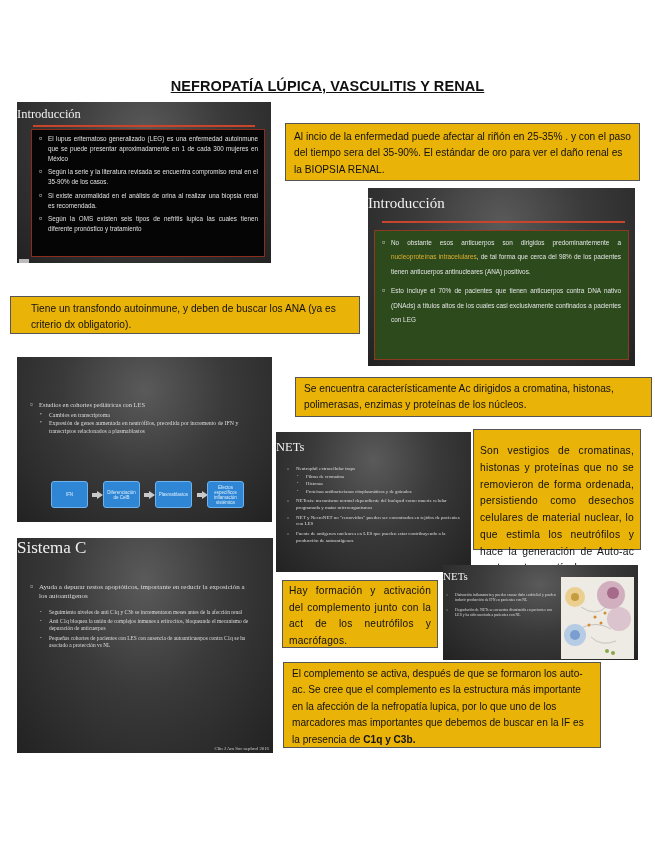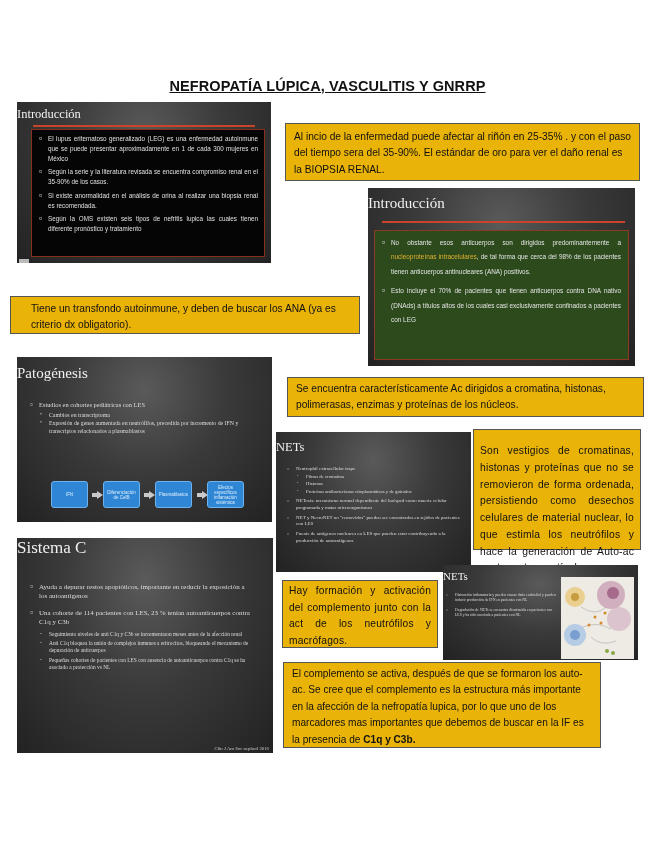--- a/index.html
+++ b/index.html
@@ -39,21 +39,21 @@
     position: absolute; background: #2e86d4; border: 1px solid #6fb3ee; border-radius: 3px;
     color: #dbeeff; font-size: 4.5px; text-align: center; display: flex; align-items: center; justify-content: center;
     padding: 1px;
   }
   .flow-arrow { position: absolute; width: 0; height: 0; border-top: 4px solid transparent; border-bottom: 4px solid transparent; border-left: 6px solid #c9c9c9; }
   .flow-arrow::before { content: ""; position: absolute; left: -11px; top: -2px; width: 5px; height: 4px; background: #c9c9c9; }
 </style>
 </head>
 <body>
 
-<div class="title">NEFROPATÍA LÚPICA, VASCULITIS Y GNRRP</div>
+<div class="title">NEFROPATÍA LÚPICA, VASCULITIS Y RENAL</div>
 
 <div class="slide slide-dark" style="left:17px; top:102px; width:254px; height:161px;">
   <h2 style="font-size:12.5px; margin-top:5px;">Introducción</h2>
   <div class="red-rule" style="left:16px; right:16px; top:23px;"></div>
   <div class="bullet-box" style="left:14px; right:6px; top:27px; bottom:6px; background:#050505; border:1px solid #8a2c1e; padding:4px 6px 4px 16px;">
     <ul class="bullets" style="font-size:6.3px; line-height:1.55; color:#e0e0e0; text-align:justify;">
       <li style="margin-bottom:4px;">El lupus eritematoso generalizado (LEG) es una enfermedad autoinmune que se puede presentar aproximadamente en 1 de cada 300 mujeres en México</li>
       <li style="margin-bottom:4px;">Según la serie y la literatura revisada se encuentra compromiso renal en el 35-90% de los casos.</li>
       <li style="margin-bottom:4px;">Si existe anormalidad en el análisis de orina al realizar una biopsia renal es recomendada.</li>
       <li>Según la OMS existen seis tipos de nefritis lupica las cuales tienen diferente pronóstico y tratamiento</li>
@@ -73,40 +73,39 @@
         <span>No obstante esos anticuerpos son dirigidos predominantemente a </span><span style="color:#e0b030;">nucleoproteínas intracelulares</span><span>, de tal forma que cerca del 98% de los pacientes tienen anticuerpos antinucleares (ANA) positivos.</span>
       </li>
       <li>Esto incluye el 70% de pacientes que tienen anticuerpos contra DNA nativo (DNAds) a títulos altos de los cuales casi exclusivamente confinados a pacientes con LEG</li>
     </ul>
   </div>
 </div>
 
 <div class="note" style="left:10px; top:296px; width:350px; height:38px; padding:4px 20px; line-height:1.6;">Tiene un transfondo autoinmune, y deben de buscar los ANA (ya es criterio dx obligatorio).</div>
 
 <div class="slide slide-dark" style="left:17px; top:357px; width:255px; height:165px;">
-  <h2 style="font-size:15px; margin-top:8px;">Patogénesis</h2>
   <div style="position:absolute; left:22px; right:10px; top:44px; font-family:'Liberation Serif',serif; color:#ddd;">
     <ul class="bullets" style="font-size:6.4px; line-height:1.4;">
       <li>Estudios en cohortes pediátricas con LES</li>
     </ul>
     <ul class="bullets sub" style="font-size:5.8px; line-height:1.4; padding-left:10px; margin-top:1px;">
       <li>Cambios en transcriptoma</li>
       <li>Expresión de genes aumentada en neutrófilos, precedida por incremento de IFN y transcriptos relacionados a plasmablastos</li>
     </ul>
   </div>
   <div class="flow-box" style="left:34px; top:124px; width:37px; height:27px;">IFN</div>
   <div class="flow-arrow" style="left:80px; top:134px;"></div>
   <div class="flow-box" style="left:86px; top:124px; width:37px; height:27px;">Diferenciación de CelB</div>
   <div class="flow-arrow" style="left:132px; top:134px;"></div>
   <div class="flow-box" style="left:138px; top:124px; width:37px; height:27px;">Plasmablastos</div>
   <div class="flow-arrow" style="left:185px; top:134px;"></div>
   <div class="flow-box" style="left:190px; top:124px; width:37px; height:27px;">Efectos específicos inflamación sistémica</div>
 </div>
 
-<div class="note" style="left:287px; top:377px; width:357px; height:40px; padding:3px 8px;">Se encuentra característicamente Ac dirigidos a cromatina, histonas, polimerasas, enzimas y proteínas de los núcleos.</div>
+<div class="note" style="left:295px; top:377px; width:357px; height:40px; padding:3px 8px;">Se encuentra característicamente Ac dirigidos a cromatina, histonas, polimerasas, enzimas y proteínas de los núcleos.</div>
 
 <div class="slide slide-dark" style="left:276px; top:432px; width:195px; height:140px;">
   <h2 style="font-size:12.5px; margin-top:8px;">NETs</h2>
   <div style="position:absolute; left:20px; right:6px; top:34px; font-family:'Liberation Serif',serif; color:#ddd;">
     <ul class="bullets" style="font-size:5px; line-height:1.35;">
       <li>Neutrophil extracellular traps</li>
     </ul>
     <ul class="bullets sub" style="font-size:4.8px; line-height:1.55; padding-left:10px;">
       <li>Fibras de cromatina</li>
       <li>Histonas</li>
@@ -121,21 +120,20 @@
   <div style="position:absolute; right:10px; bottom:1px; font-size:4px; color:#bbb;">Gupta</div>
 </div>
 
 <div class="note just" style="left:473px; top:429px; width:168px; height:121px; padding:13px 6px; font-size:10.3px; line-height:1.63; letter-spacing:0.2px;">Son vestigios de cromatinas, histonas y proteínas que no se removieron de forma ordenada, persistiendo como desechos celulares de material nuclear, lo que estimla los neutrófilos y hace la generación de Auto-ac contra estas partículas.</div>
 
 <div class="slide slide-dark" style="left:17px; top:538px; width:256px; height:215px;">
   <h2 style="font-size:17px; ">Sistema C</h2>
   <div style="position:absolute; left:22px; right:20px; top:45px; font-family:'Liberation Serif',serif; color:#ddd;">
     <ul class="bullets" style="font-size:7px; line-height:1.35;">
       <li style="margin-bottom:7px;">Ayuda a depurar restos apoptóticos, importante en reducir la exposición a los autoantígenos</li>
-      <li>Una cohorte de 114 pacientes con LES, 23 % tenían autoanticuerpos contra C1q y C3b</li>
     </ul>
     <ul class="bullets sub" style="font-size:5.4px; line-height:1.35; padding-left:10px; margin-top:3px;">
       <li style="margin-bottom:2px;">Seguimiento niveles de anti C1q y C3b se incrementaron meses antes de la afección renal</li>
       <li style="margin-bottom:2px;">Anti C1q bloquea la unión de complejos inmunes a eritrocitos, bloqueando el mecanismo de depuración de anticuerpos</li>
       <li>Pequeñas cohortes de pacientes con LES con ausencia de autoanticuerpos contra C1q se ha asociado a protección vs NL</li>
     </ul>
   </div>
   <div style="position:absolute; right:4px; bottom:2px; font-size:4.8px; color:#ccc; font-family:'Liberation Serif',serif;">Clin J Am Soc nephrol 2016</div>
 </div>
 

